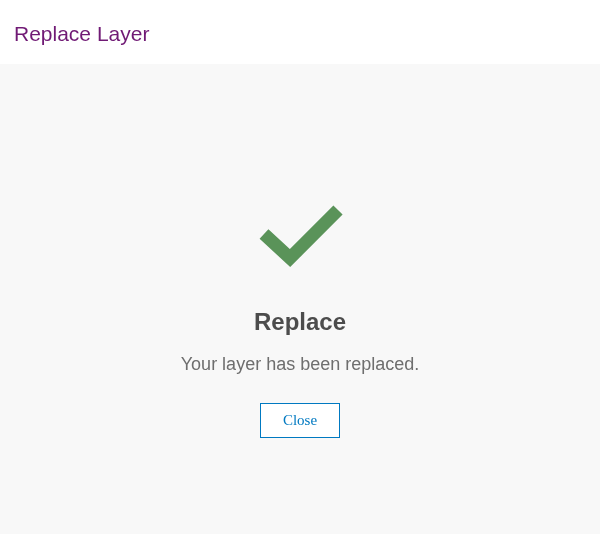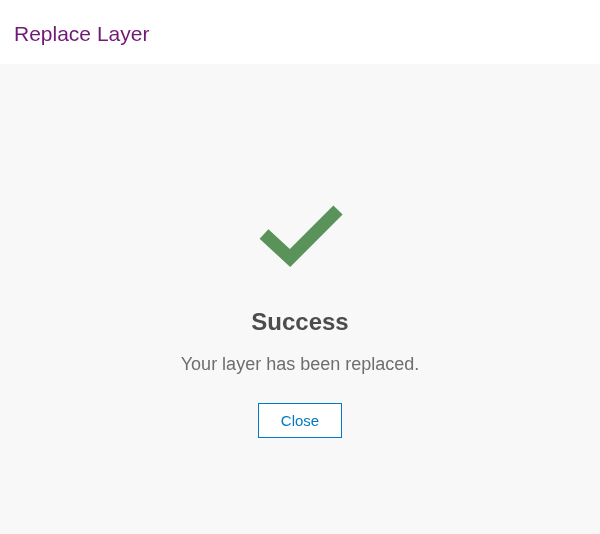--- a/index.html
+++ b/index.html
@@ -56,34 +56,34 @@
     .verify-message {
       font-size: 14px;
       font-weight: 400;
       color: #6e6e6e;
       margin-top: 22px;
     }
     .close-button {
       margin-top: 28px;
       padding: 8px 22px;
       font-size: 15px;
-      font-family: Liberation Sans, sans-serif;
+      font-family: Liberation Serif, serif;
       color: #0079c1;
       background: #ffffff;
       border: 1px solid #0079c1;
       cursor: pointer;
     }
   </style>
 </head>
 <body>
 
 <div class="dialog-title">Replace Layer</div>
 
 <div class="panel">
   <div class="check-icon">
     <svg viewBox="0 0 100 80">
       <path d="M 14 40 L 40 64 L 88 16" stroke="#5a9359" stroke-width="13" fill="none" stroke-linecap="butt" stroke-linejoin="miter"></path>
     </svg>
   </div>
-  <div class="success-heading">Success</div>
+  <div class="success-heading">Replace</div>
   <div class="success-message">Your layer has been replaced.</div>
   <button class="close-button">Close</button>
 </div>
 
 </body></html>

